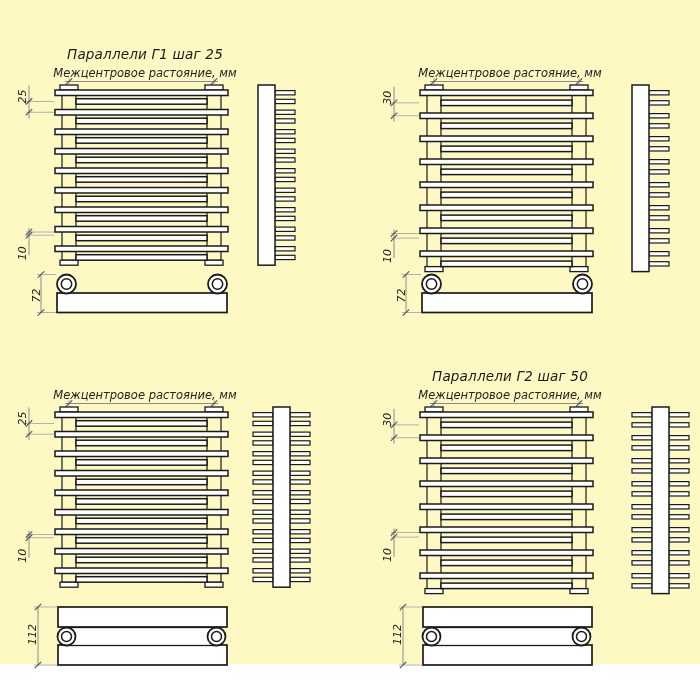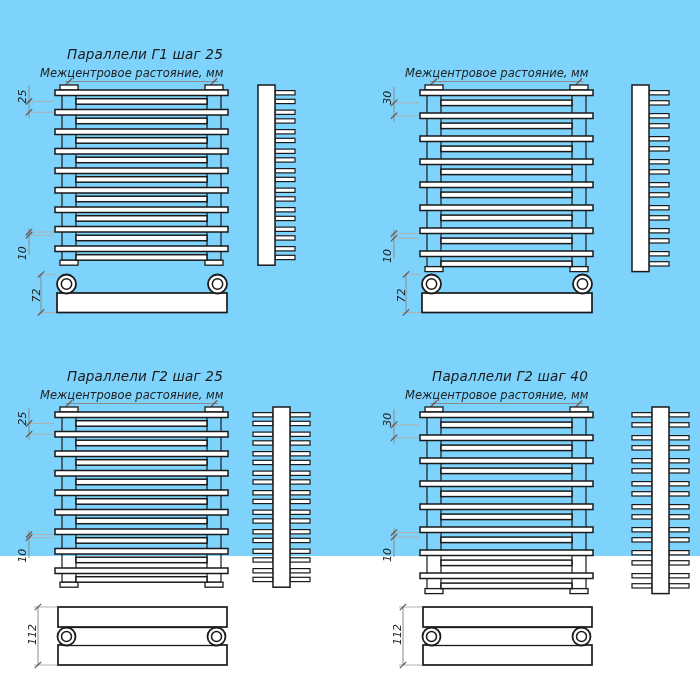--- a/index.html
+++ b/index.html
@@ -1,21 +1,21 @@
 <!DOCTYPE html>
 <html><head>
 <meta charset="utf-8">
 <style>
   html,body{margin:0;padding:0;width:700px;height:700px;overflow:hidden;background:#ffffff;}
-  #canvas{position:relative;width:700px;height:556px;background:#7dd3fc;
+  #canvas{position:relative;width:700px;height:664px;background:#fef9c3;
           font-family:"DejaVu Sans",sans-serif;}
   .panel{position:absolute;width:335px;height:340px;}
   .panel .title{position:absolute;left:40px;width:210px;top:46px;text-align:center;
     font-style:italic;font-size:13.5px;font-weight:500;color:#1a1a1a;letter-spacing:.2px;white-space:nowrap;}
-  .panel .subtitle{position:absolute;left:40px;width:210px;top:66px;
+  .panel .subtitle{position:absolute;left:40px;width:210px;top:66px;text-align:center;
     font-style:italic;font-size:11.5px;color:#222;white-space:nowrap;}
   .panel.row-b .title{top:38px;}
   .panel.row-b .subtitle{top:58px;}
   svg.draw{position:absolute;left:0;top:0;}
   svg.draw text{font-family:"DejaVu Sans",sans-serif;}
 </style>
 </head>
 <body>
 
 <div id="canvas">
@@ -193,21 +193,20 @@
           <line x1="56" y1="312.5" x2="37" y2="312.5" stroke="#b0b0b0" stroke-width="1"></line>
           <line x1="41" y1="274.5" x2="41" y2="312.5" stroke="#8a8a8a" stroke-width="1"></line>
           <line x1="37.8" y1="277.7" x2="44.2" y2="271.3" stroke="#555555" stroke-width="1.2"></line>
           <line x1="37.8" y1="315.7" x2="44.2" y2="309.3" stroke="#555555" stroke-width="1.2"></line>
           <text transform="translate(40 302.5) rotate(-90)" font-size="11" font-style="italic" fill="#222222">72</text>
         </g>
       </svg>
   </section>
 
   <section class="panel row-b" style="left:0;top:330px">
-    <div class="title">Параллели Г2 шаг 25</div>
     <div class="subtitle">Межцентровое растояние, мм</div>
     <svg class="draw" width="335" height="340">
         <g>
           <line x1="69" y1="76.5" x2="69" y2="69.5" stroke="#b0b0b0" stroke-width="1"></line>
           <line x1="214" y1="76.5" x2="214" y2="69.5" stroke="#b0b0b0" stroke-width="1"></line>
           <line x1="65" y1="73.5" x2="218" y2="73.5" stroke="#8a8a8a" stroke-width="1"></line>
           <line x1="65.8" y1="76.7" x2="72.2" y2="70.3" stroke="#555555" stroke-width="1.2"></line>
           <line x1="210.8" y1="76.7" x2="217.2" y2="70.3" stroke="#555555" stroke-width="1.2"></line>
         </g>
         <g>
@@ -305,21 +304,21 @@
           <line x1="57" y1="335" x2="34" y2="335" stroke="#b0b0b0" stroke-width="1"></line>
           <line x1="38" y1="277" x2="38" y2="335" stroke="#8a8a8a" stroke-width="1"></line>
           <line x1="34.8" y1="280.2" x2="41.2" y2="273.8" stroke="#555555" stroke-width="1.2"></line>
           <line x1="34.8" y1="338.2" x2="41.2" y2="331.8" stroke="#555555" stroke-width="1.2"></line>
           <text transform="translate(36 315) rotate(-90)" font-size="11" font-style="italic" fill="#222222">112</text>
         </g>
       </svg>
   </section>
 
   <section class="panel row-b" style="left:365px;top:330px">
-    <div class="title">Параллели Г2 шаг 40</div>
+    <div class="title">Параллели Г2 шаг 50</div>
     <div class="subtitle">Межцентровое растояние, мм</div>
     <svg class="draw" width="335" height="340">
         <g>
           <line x1="69" y1="76.5" x2="69" y2="69.5" stroke="#b0b0b0" stroke-width="1"></line>
           <line x1="214" y1="76.5" x2="214" y2="69.5" stroke="#b0b0b0" stroke-width="1"></line>
           <line x1="65" y1="73.5" x2="218" y2="73.5" stroke="#8a8a8a" stroke-width="1"></line>
           <line x1="65.8" y1="76.7" x2="72.2" y2="70.3" stroke="#555555" stroke-width="1.2"></line>
           <line x1="210.8" y1="76.7" x2="217.2" y2="70.3" stroke="#555555" stroke-width="1.2"></line>
         </g>
         <g>

